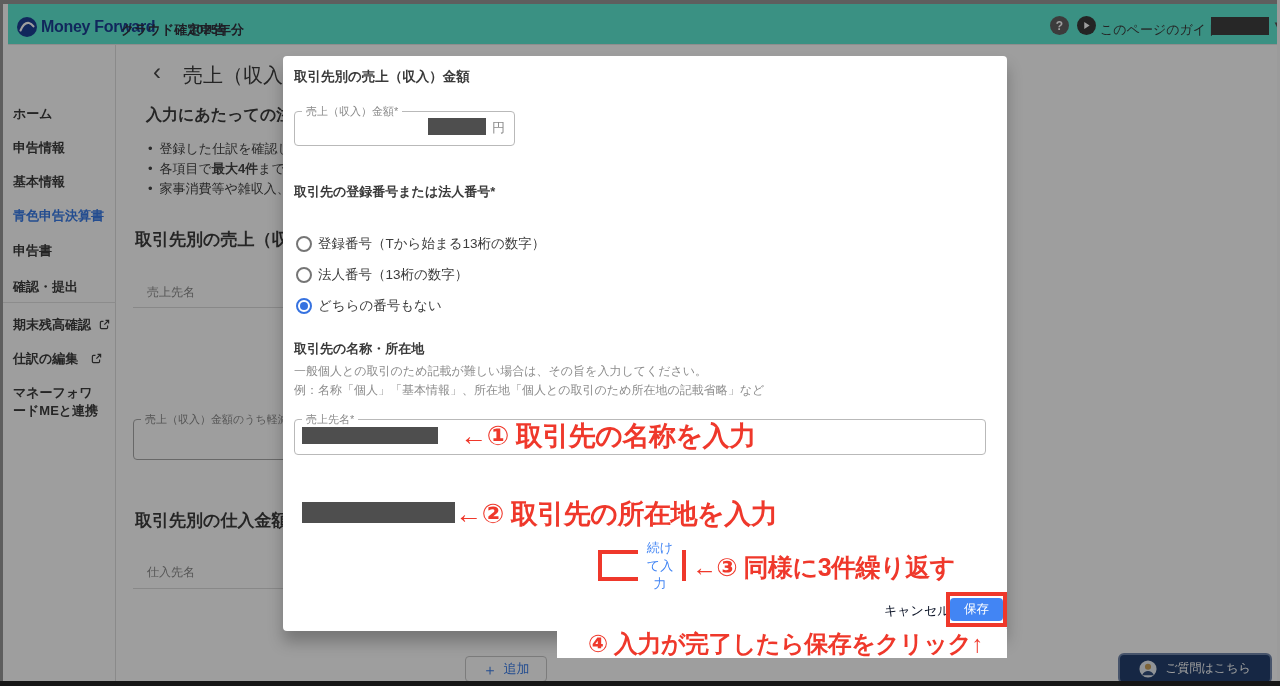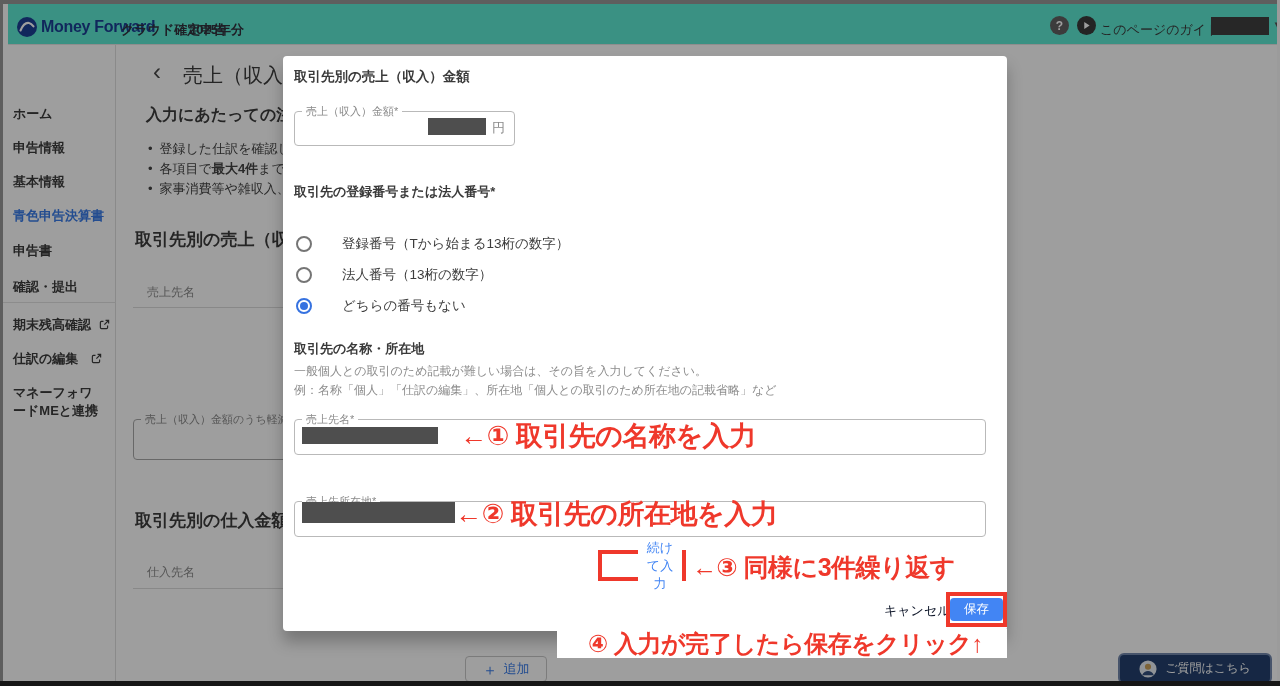--- a/index.html
+++ b/index.html
@@ -60,21 +60,21 @@
   #modal { position:absolute; left:283px; top:56px; width:724px; height:575px; background:#fff; border-radius:4px;
            box-shadow:0 11px 15px rgba(0,0,0,0.25); z-index:20; }
   .m-title { position:absolute; left:11px; top:12px; font-size:13.5px; font-weight:bold; color:#3a3a3a; }
   .m-heading { position:absolute; left:11px; font-size:13px; font-weight:bold; color:#3a3a3a; }
   .m-help { position:absolute; left:11px; font-size:12px; color:#8c8c8c; line-height:19px; }
   .m-link { color:#3b7de9; text-decoration:underline; cursor:pointer; }
   fieldset.m-box { position:absolute; border:1px solid #b9b9b9; border-radius:4px; margin:0; padding:0; background:#fff; }
   fieldset.m-box legend { font-size:11px; color:#8a8a8a; margin-left:7px; padding:0 4px; white-space:nowrap; }
   .redacted { background:#4e4e4e; position:absolute; }
   .unit { position:absolute; font-size:13px; color:#8a8a8a; }
-  .radio-row { position:absolute; left:13px; height:20px; display:flex; align-items:center; gap:30px; cursor:pointer; }
+  .radio-row { position:absolute; left:13px; height:20px; display:flex; align-items:center; gap:6px; cursor:pointer; }
   .radio { width:16px; height:16px; border-radius:50%; border:2px solid #757575; background:#fff; flex:0 0 auto; position:relative; }
   .radio.checked { border-color:#3672e0; }
   .radio.checked::after { content:""; position:absolute; left:2px; top:2px; width:8px; height:8px; border-radius:50%; background:#3672e0; }
   .radio-label { font-size:13.5px; color:#3c3c3c; white-space:nowrap; }
   .m-cancel { position:absolute; left:601px; top:546px; font-size:13px; color:#0f172a; cursor:pointer; }
   .m-save { width:60px; height:23px; background:#4285f4; border:none; border-radius:4px; color:#fff; font-size:12.5px; cursor:pointer; }
   .m-continue { font-size:13px; color:#4285f4; cursor:pointer; background:#fff; border:none; }
 
   
   .red-box { border:4px solid #ef382b; display:flex; align-items:center; justify-content:center; background:#fff; }
@@ -192,30 +192,27 @@
     <span class="radio"></span>
     <span class="radio-label">法人番号（13桁の数字）</span>
   </div>
   <div class="radio-row" style="top:240px;">
     <span class="radio checked"></span>
     <span class="radio-label">どちらの番号もない</span>
   </div>
 
   <div class="m-heading" style="top:284px;">取引先の名称・所在地</div>
   <div class="m-help" style="top:306px;">一般個人との取引のため記載が難しい場合は、その旨を入力してください。</div>
-  <div class="m-help" style="top:325px;">例：名称「個人」「仕訳の編集」、所在地「個人との取引のため所在地の記載省略」など</div>
+  <div class="m-help" style="top:325px;">例：名称「個人」「基本情報」、所在地「個人との取引のため所在地の記載省略」など</div>
 
   <fieldset class="m-box" style="left:11px; top:356px; width:692px; height:43px;">
     <legend>売上先名*</legend>
   </fieldset>
   <div class="redacted" style="left:19px; top:371px; width:136px; height:17px;"></div>
 
-  <fieldset class="m-box" style="left:11px; top:438px; width:692px; height:43px;">
-    <legend>売上先所在地*</legend>
-  </fieldset>
   <div class="redacted" style="left:19px; top:446px; width:153px; height:21px;"></div>
 
   <div class="red-box" style="position:absolute; left:315px; top:494px; width:88px; height:31px; z-index:30;padding-left:36px;">
     <button class="m-continue">続けて入力</button>
   </div>
 
   <span class="m-cancel">キャンセル</span>
 
   <div class="red-box" style="position:absolute; left:663px; top:536px; width:61px; height:35px; z-index:30;">
     <button class="m-save">保存</button>

